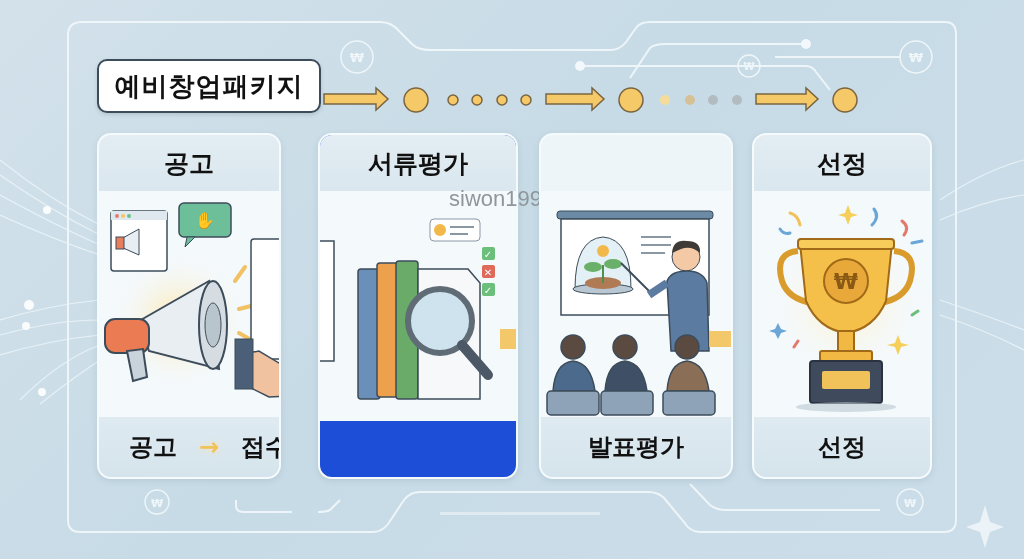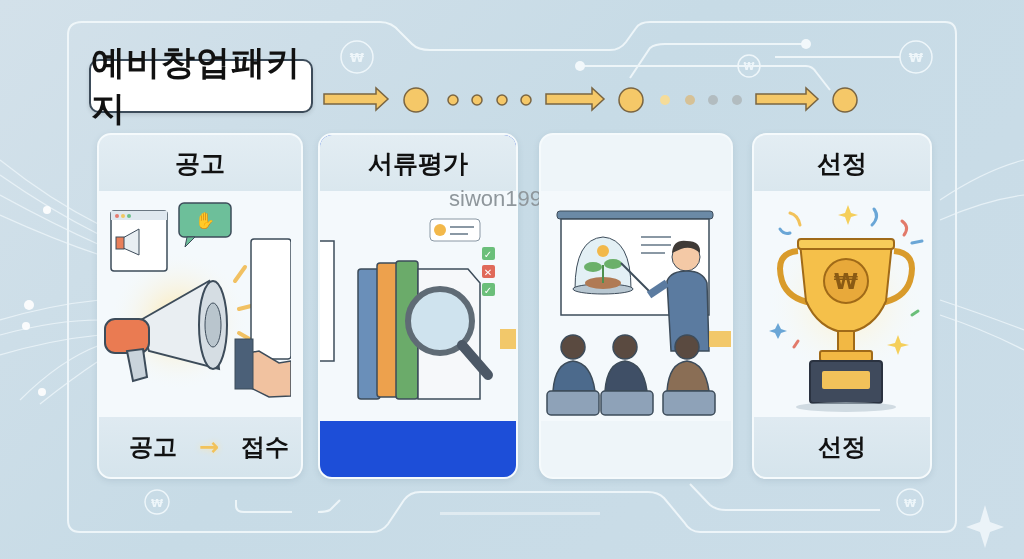--- a/index.html
+++ b/index.html
@@ -4,24 +4,24 @@
 <style>
   * { box-sizing: border-box; margin: 0; padding: 0; }
   html, body { width: 1024px; height: 559px; overflow: hidden; }
   body {
     font-family: "DejaVu Sans", "Liberation Sans", sans-serif;
     background: linear-gradient(135deg, #d3e1ea 0%, #c7dbe6 45%, #cbdde8 100%);
     position: relative;
   }
   .bg-svg { position: absolute; left: 0; top: 0; width: 1024px; height: 559px; }
   .title-box {
-    position: absolute; left: 89px; top: 59px; width: 224px; height: 54px;
+    position: absolute; left: 97px; top: 59px; width: 224px; height: 54px;
     background: #ffffff; border: 2px solid #3d4c5a; border-radius: 10px;
     display: flex; align-items: center; justify-content: center;
-    font-size: 34px; font-weight: bold; color: #111; letter-spacing: 1px;
+    font-size: 26px; font-weight: bold; color: #111; letter-spacing: 1px;
     box-shadow: 0 2px 4px rgba(0,0,0,0.12);
   }
   .panel {
     position: absolute; top: 133px; height: 346px;
     background: #eef5f9; border: 2px solid #f5fafc; border-radius: 14px;
     box-shadow: 0 2px 6px rgba(80,110,130,0.15);
     overflow: hidden;
   }
   .panel-head {
     position: absolute; left: 0; right: 0; top: 0; height: 56px;
@@ -121,21 +121,21 @@
     </g>
     <circle cx="665" cy="100" r="5" fill="#f5dc9a"></circle>
     <circle cx="690" cy="100" r="5" fill="#d6c196"></circle>
     <circle cx="713" cy="100" r="5" fill="#b2bcc0"></circle>
     <circle cx="737" cy="100" r="5" fill="#b2bcc0"></circle>
   </g>
 </svg>
 
 <div class="title-box">예비창업패키지</div>
 
-<div class="panel" style="left:97px; width:206px;">
+<div class="panel" style="left:97px; width:184px;">
   <div class="panel-head">공고</div>
   <div class="panel-body">
     <svg class="illus" width="192" height="230" viewBox="0 0 192 230">
       <defs>
           <radialGradient id="glow">
             <stop offset="0" stop-color="#ffe7a6"></stop>
             <stop offset="1" stop-color="#f4f9fc" stop-opacity="0"></stop>
           </radialGradient>
         </defs>
       <circle cx="80" cy="130" r="70" fill="url(#glow)"></circle>
@@ -242,20 +242,23 @@
         <circle cx="146" cy="156" r="12" fill="#5a4a40"></circle>
         <path d="M126 200 Q128 172 146 170 Q164 172 168 200 Z" fill="#8a6e55"></path>
         <rect x="6" y="200" width="52" height="24" rx="4" fill="#8ea2b8"></rect>
         <rect x="60" y="200" width="52" height="24" rx="4" fill="#8ea2b8"></rect>
         <rect x="122" y="200" width="52" height="24" rx="4" fill="#8ea2b8"></rect>
       </g>
 
       <path d="M168 140 L198 140 L198 130 L216 148 L198 166 L198 156 L168 156 Z" fill="#f2c25a" opacity="0.9"></path>
     </svg>
   </div>
+  <div class="panel-foot">
+    <span>발표평가</span>
+  </div>
 </div>
 
 <div class="panel" style="left:752px; width:180px;">
   <div class="panel-head">선정</div>
   <div class="panel-body">
     <svg class="illus" width="184" height="230" viewBox="0 0 184 230">
       <defs>
           <radialGradient id="tglow">
             <stop offset="0" stop-color="#fff1c6"></stop>
             <stop offset="1" stop-color="#f4f9fc" stop-opacity="0"></stop>

